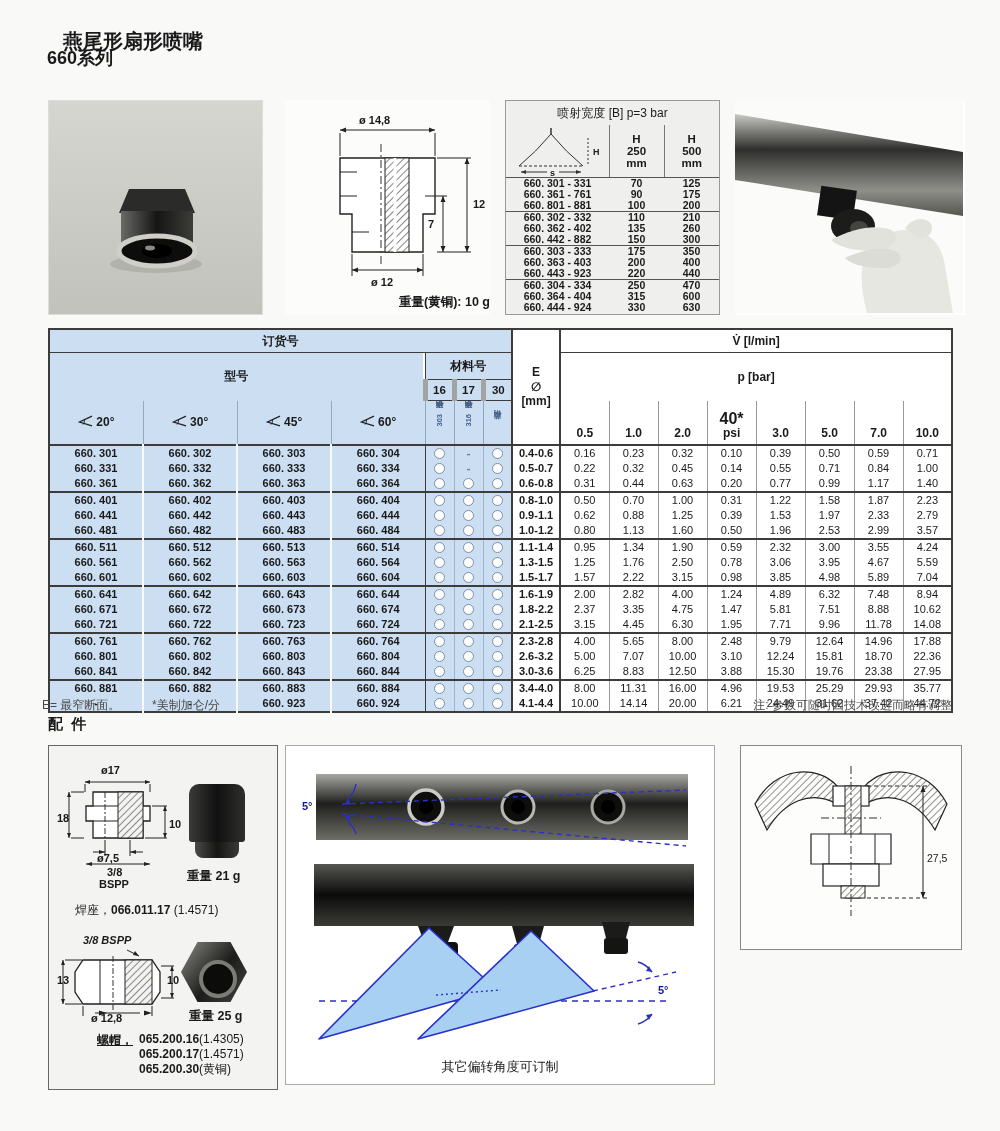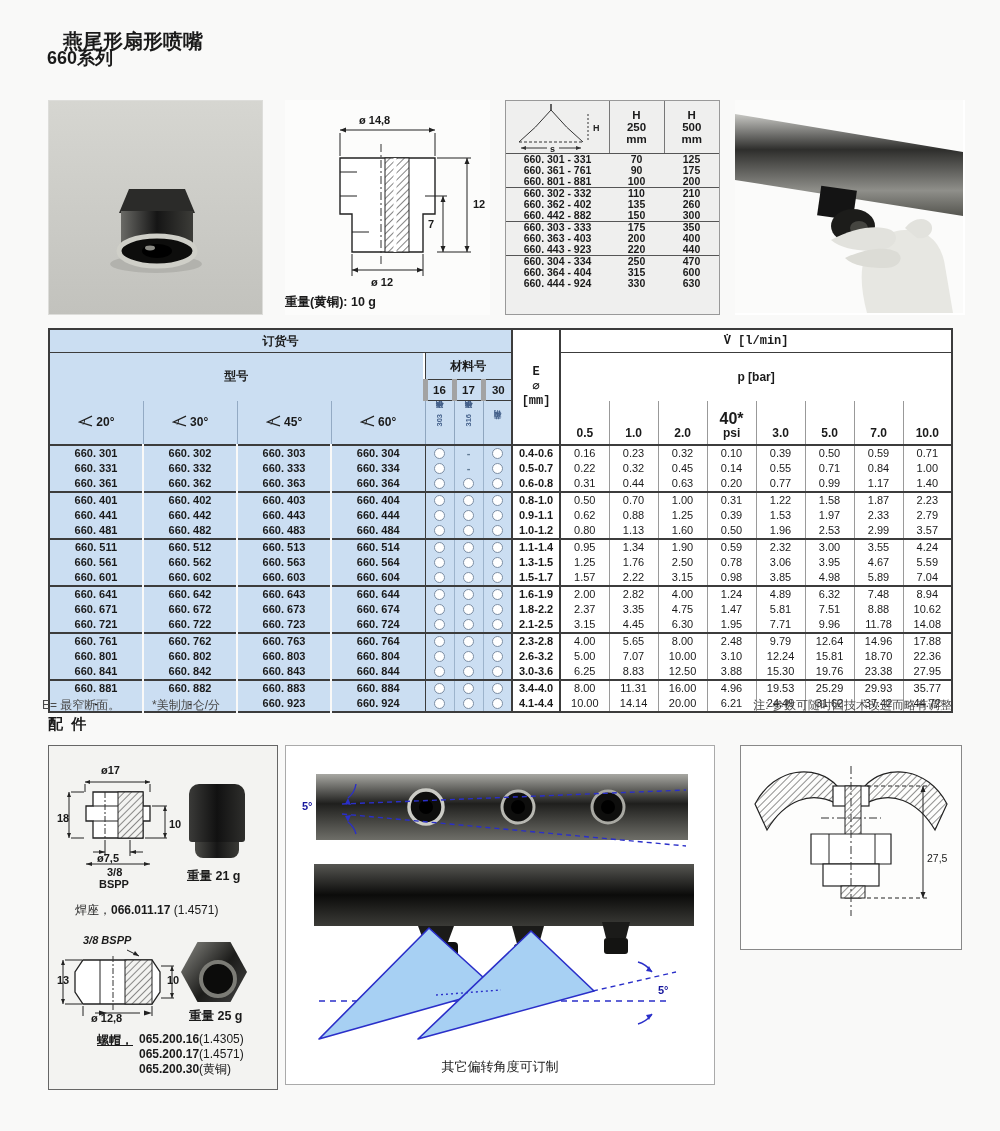--- a/index.html
+++ b/index.html
@@ -5,37 +5,37 @@
   html,body{margin:0;padding:0;background:#f7f7f6;font-family:"Liberation Sans","DejaVu Sans",sans-serif;color:#1a1a1a;}
   .page{position:relative;width:1000px;height:1131px;background:#f9f9f8;overflow:hidden;}
   .t1{position:absolute;left:47px;top:12px;font-size:20px;font-weight:bold;margin:16px;}
   .t2{position:absolute;left:47px;top:46px;font-size:18px;font-weight:bold;margin:0;}
   .panel{position:absolute;box-sizing:border-box;}
   .photo1{left:48px;top:100px;width:215px;height:215px;background:#cfcfca;border:1px solid #ddddda;}
   .drawing1{left:285px;top:100px;width:205px;height:215px;background:#fcfcfb;}
   .spraytbl{left:505px;top:100px;width:215px;height:215px;background:#efefee;border:1px solid #999;}
   .photo2{left:735px;top:100px;width:230px;height:215px;background:#ffffff;}
   .lbl{position:absolute;font-size:11px;font-weight:bold;white-space:nowrap;}
-  .wt{position:absolute;left:0;width:100%;text-align:left;font-size:12.5px;font-weight:bold;}
+  .wt{position:absolute;left:0;width:100%;text-align:right;font-size:12.5px;font-weight:bold;}
 
   
   .st{width:100%;border-collapse:collapse;table-layout:fixed;}
   .st th,.st td{padding:0;margin:0;}
   .st-title{height:24px;font-size:12px;font-weight:normal;text-align:center;}
   .st-h th{height:52px;font-size:11.5px;font-weight:bold;text-align:center;line-height:1.05;vertical-align:middle;border-bottom:1px solid #555;}
   .st-h th.stc{border-left:1px solid #777;}
   .st td{height:11px;font-size:10.5px;font-weight:bold;text-align:center;line-height:11px;}
   tr.sg td{border-top:1.5px solid #555;}
   .st tr:first-child td{border-top:none;}
 
   
   .main{position:absolute;left:48px;top:328px;width:904px;border-collapse:collapse;table-layout:fixed;border:2px solid #3c3c3c;background:#fff;}
   .main th,.main td{padding:0;text-align:center;vertical-align:middle;overflow:hidden;}
   .main thead th{background:#cbdef2;font-size:12px;font-weight:bold;}
-  .hA th{height:22px;border-bottom:1px solid #3c3c3c;font-family:Liberation Mono, monospace;}
+  .hA th{height:22px;border-bottom:1px solid #3c3c3c;}
   th.eh{background:#fff !important;font-size:10.5px;line-height:1.2;border-left:2px solid #3c3c3c;border-right:2px solid #3c3c3c;font-weight:bold;}
   th.flowh,th.ph{background:#fff !important;font-size:13px;}
   .hB th{height:26px;}
   th.matl{border-bottom:1px solid #3c3c3c;border-left:1px solid #3c3c3c;}
   .hC th.mcode{height:20px;font-size:11.5px;border-bottom:1px solid #3c3c3c;border-left:5px solid #a3a3a3;}
   .hD th{height:40px;}
   th.angle{font-size:11px;border-left:1px solid #93aac4;white-space:nowrap;}
   .hD th.angle:first-child{border-left:none;}
   th.vert{border-left:1px solid #8fa6bf;}
   .vtext{display:inline-block;writing-mode:vertical-rl;transform:rotate(180deg);font-size:7.5px;color:#44608a;font-weight:bold;line-height:1;}
@@ -138,20 +138,23 @@
   </div>
 
   <div class="panel spraytbl">
     <table class="st">
       <colgroup>
           <col style="width:103px">
           <col style="width:55px">
           <col style="width:55px">
         </colgroup>
       <thead>
+        <tr>
+            <th colspan="3" class="st-title"><span>喷射宽度 [B] p=3 bar</span></th>
+          </tr>
         <tr class="st-h">
           <th>
             <svg width="96" height="50" viewBox="0 0 96 50" style="margin:0 auto;">
               <line x1="42" y1="2" x2="42" y2="8" stroke="#333" stroke-width="1.5"></line>
               <path d="M42,8 Q27,26 10,40" fill="none" stroke="#333"></path>
               <path d="M42,8 Q57,26 74,40" fill="none" stroke="#333"></path>
               <line x1="10" y1="40" x2="74" y2="40" stroke="#333" stroke-dasharray="3,2"></line>
               <line x1="79" y1="12" x2="79" y2="40" stroke="#333" stroke-dasharray="2,2"></line>
               <text x="84" y="29" font-size="9" fill="#222">H</text>
               <line x1="12" y1="46" x2="38" y2="46" stroke="#333"></line>

